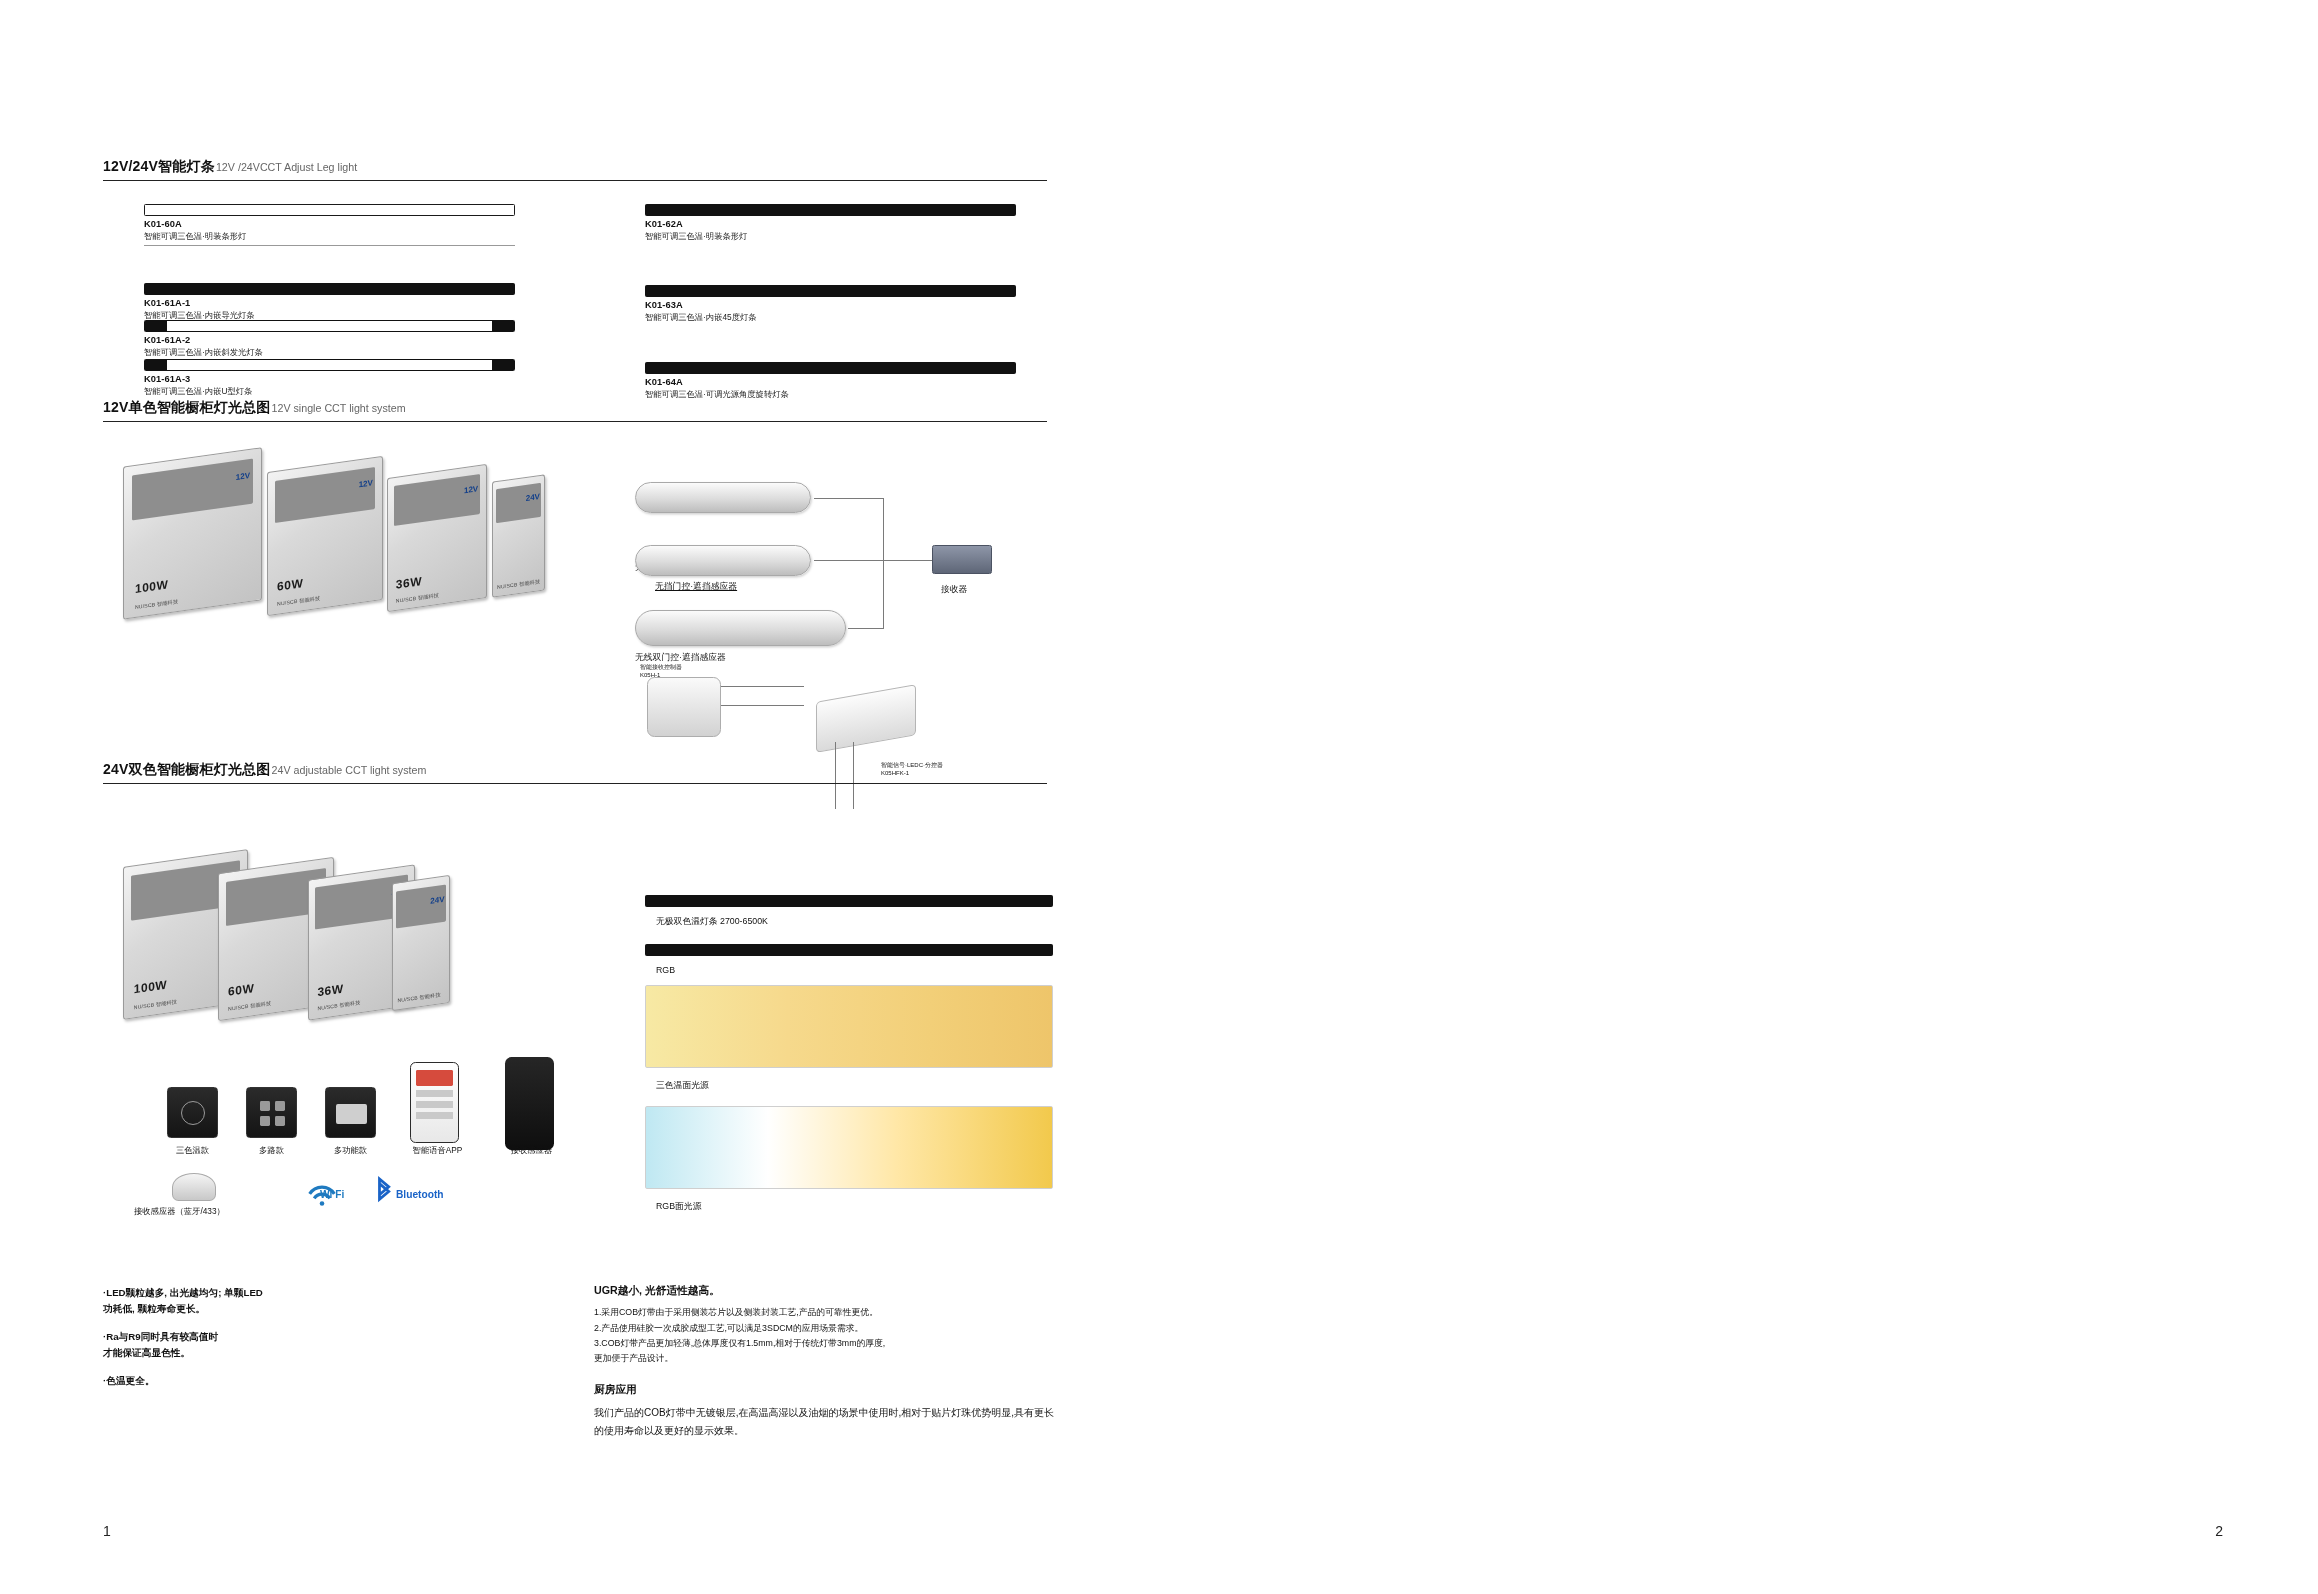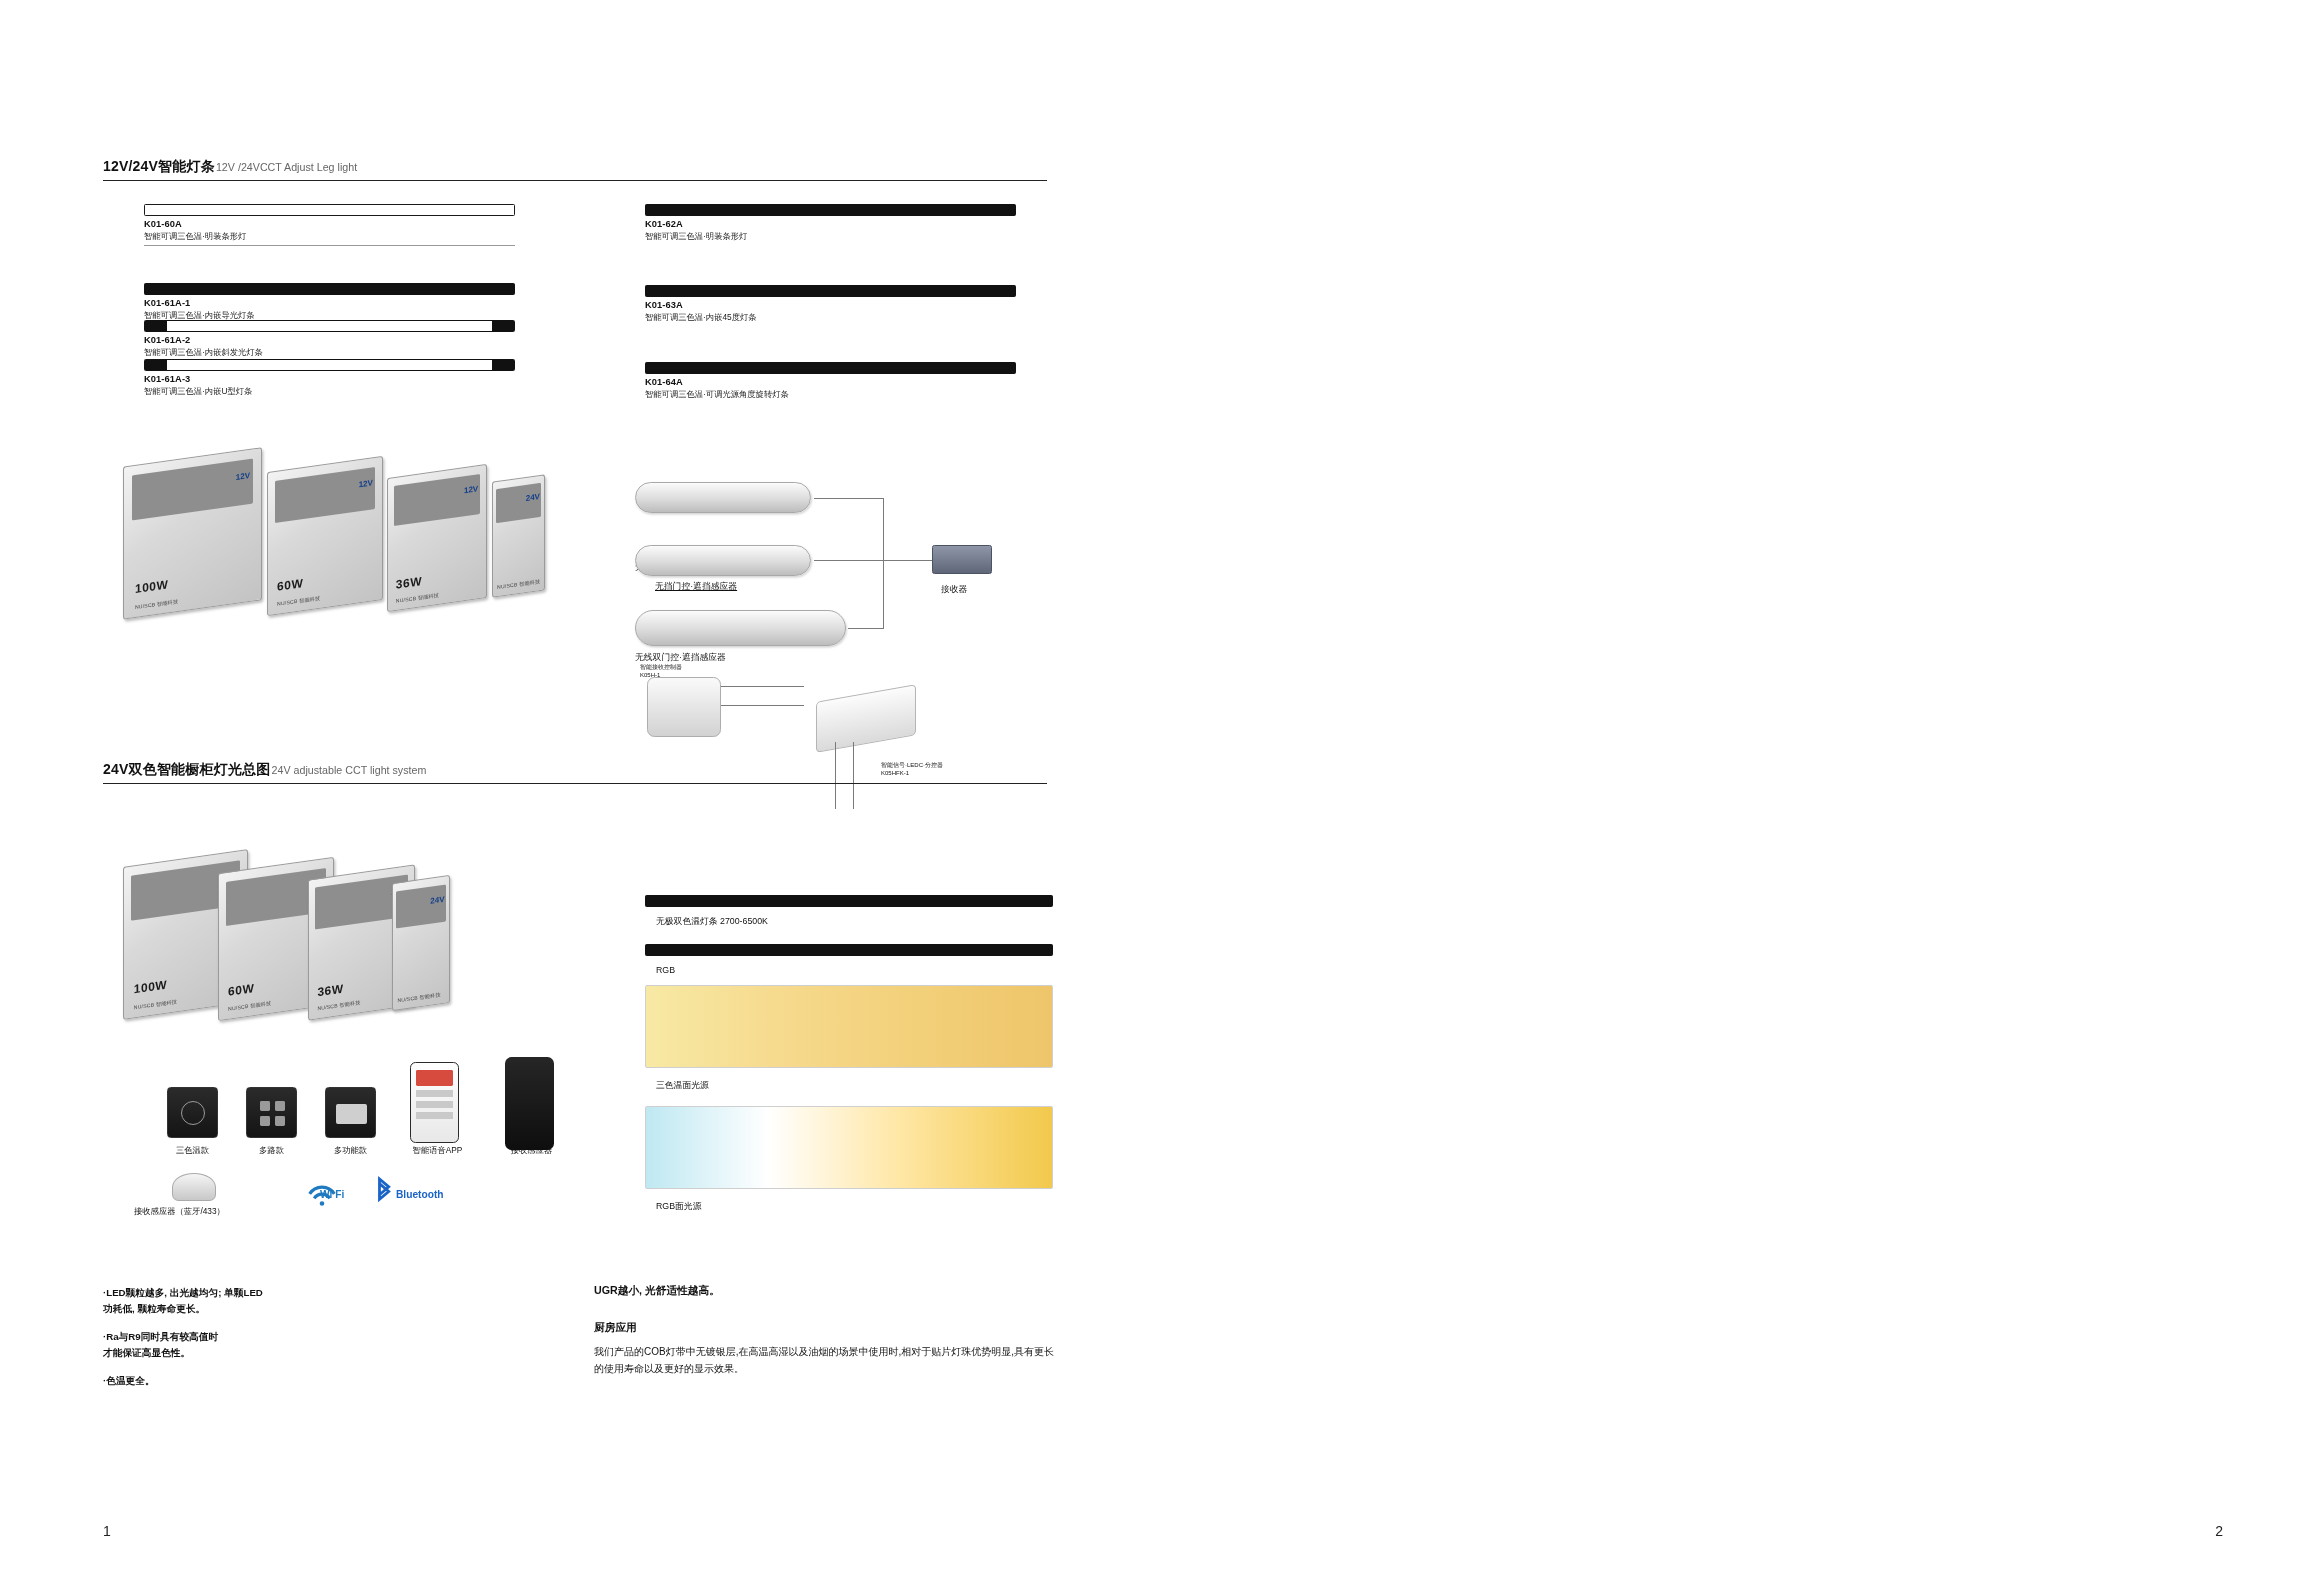--- a/index.html
+++ b/index.html
@@ -150,20 +150,24 @@
     <div class="bar black"></div>
     <div class="code">K01-63A</div>
     <div class="desc">智能可调三色温·内嵌45度灯条</div>
   </div>
   <div class="strip-group" style="left:645px; top:362px; width:371px;">
     <div class="bar black"></div>
     <div class="code">K01-64A</div>
     <div class="desc">智能可调三色温·可调光源角度旋转灯条</div>
   </div>
 
+  <div class="sec-head" id="sec2-title">
+    <span class="cn">12V单色智能橱柜灯光总图</span>
+    <span class="en">12V single CCT light system</span>
+  </div>
 
   <div class="driver" style="left:123px; top:457px; width:139px; height:153px;">
     <div class="dtop"></div>
     <div class="dvolt">12V</div>
     <div class="dlabel">100W</div>
     <div class="dbrand">NU/SCB 智能科技</div>
   </div>
   <div class="driver" style="left:267px; top:464px; width:116px; height:144px;">
     <div class="dtop"></div>
     <div class="dvolt">12V</div>
@@ -304,20 +308,26 @@
     <div style="height:12px;"></div>
     <div style="font-weight:bold;">·Ra与R9同时具有较高值时</div>
     <div style="font-weight:bold;">  才能保证高显色性。</div>
     <div style="height:12px;"></div>
     <div style="font-weight:bold;">·色温更全。</div>
   </div>
 
   <div class="btxt" style="left:594px; top:1282px; width:464px;">
     <div class="bhead">UGR越小, 光舒适性越高。</div>
     <div style="height:5.6px;"></div>
+    <div style="font-size:8.8px; line-height:1.75;">
+      <div>1.采用COB灯带由于采用侧装芯片以及侧装封装工艺,产品的可靠性更优。</div>
+      <div>2.产品使用硅胶一次成胶成型工艺,可以满足3SDCM的应用场景需求。</div>
+      <div>3.COB灯带产品更加轻薄,总体厚度仅有1.5mm,相对于传统灯带3mm的厚度,</div>
+      <div>   更加便于产品设计。</div>
+    </div>
     <div style="height:14px;"></div>
     <div class="bhead">厨房应用</div>
     <div style="height:5.6px; "></div>
     <div style="font-size:10px; line-height:1.75;">我们产品的COB灯带中无镀银层,在高温高湿以及油烟的场景中使用时,相对于贴片灯珠优势明显,具有更长的使用寿命以及更好的显示效果。</div>
   </div>
 
   <div class="pageno" style="left:103px;">1</div>
 </div>
 
 <div class="page page-right">

